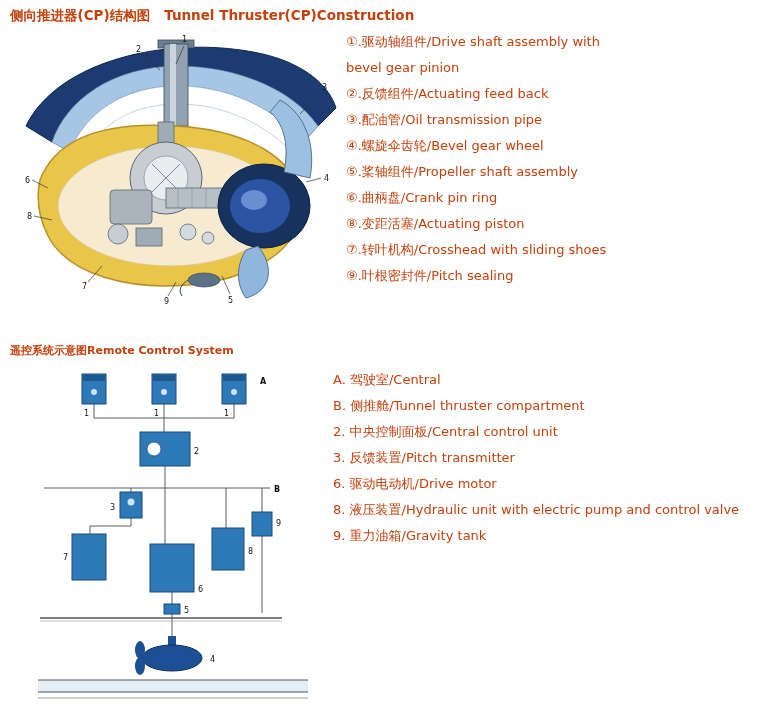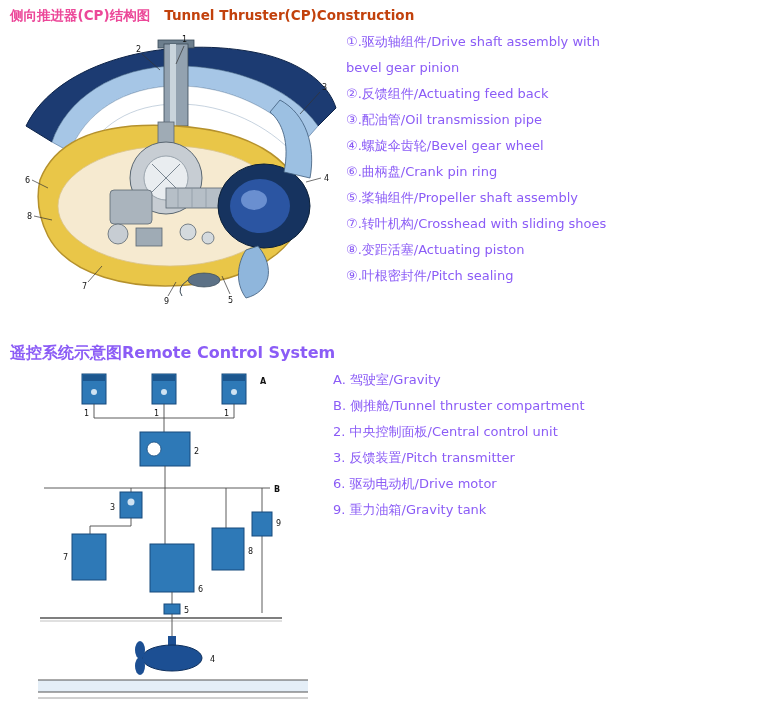--- a/index.html
+++ b/index.html
@@ -2,27 +2,27 @@
 <html><head>
 <meta charset="utf-8">
 <style>
   html,body{margin:0;padding:0;background:#fff;}
   .page{
     position:relative;width:764px;height:708px;background:#ffffff;overflow:hidden;
     font-family:"DejaVu Sans","Liberation Sans",sans-serif;color:#333;
   }
   .title{position:absolute;white-space:nowrap;}
   .title1{left:10px;top:7px;font-size:13.5px;}
-  .title1 .cn{font-weight:bold;color:#ec4899;}
+  .title1 .cn{font-weight:bold;color:#c2410c;}
   .title1 .en{margin-left:14px;font-weight:600;color:#c2410c;}
-  .title2{left:10px;top:343px;font-size:16px;font-weight:bold;color:#8b5cf6;}
+  .title2{left:10px;top:343px;font-size:11px;font-weight:bold;color:#c2410c;}
   .fig{position:absolute;}
   .fig1{left:18px;top:30px;width:327px;height:281px;}
   .fig2{left:30px;top:366px;width:285px;height:334px;}
-  ul.legend{position:absolute;list-style:none;margin:0;padding:0;font-size:13px;color:#8b5cf6;}
+  ul.legend{position:absolute;list-style:none;margin:0;padding:0;font-size:13px;color:#c2410c;}
   ul.legend li{line-height:26px;height:26px;white-space:nowrap;overflow:visible;}
   .legend1{left:346px;top:29px;width:412px;}
   .legend2{left:333px;top:367px;width:426px;}
   svg text{font-family:"DejaVu Sans","Liberation Sans",sans-serif;}
   .callout{font-size:8px;fill:#111;}
   .lead{stroke:#333;stroke-width:0.7;fill:none;}
   .wire{stroke:#4a4a4a;stroke-width:0.9;fill:none;}
   .bx{fill:#2e79b7;stroke:#164a7c;stroke-width:1;}
   .bxhead{fill:#1c578f;stroke:none;}
 </style>
@@ -107,24 +107,24 @@
       </g>
     </svg>
   </div>
 
   <ul class="legend legend1">
     <li>①.驱动轴组件/Drive shaft assembly with</li>
     <li>bevel gear pinion</li>
     <li>②.反馈组件/Actuating feed back</li>
     <li>③.配油管/Oil transmission pipe</li>
     <li>④.螺旋伞齿轮/Bevel gear wheel</li>
+    <li>⑤.桨轴组件/Propeller shaft assembly</li>
     <li>⑥.曲柄盘/Crank pin ring</li>
-    <li>⑤.桨轴组件/Propeller shaft assembly</li>
+    <li>⑧.变距活塞/Actuating piston</li>
     <li>⑦.转叶机构/Crosshead with sliding shoes</li>
-    <li>⑧.变距活塞/Actuating piston</li>
     <li>⑨.叶根密封件/Pitch sealing</li>
   </ul>
 
   <div class="title title2">遥控系统示意图Remote Control System</div>
 
   <div class="fig fig2">
     <svg width="285" height="334" viewBox="0 0 285 334">
 
       <g>
         <rect class="bx" x="52" y="8" width="24" height="30"></rect>
@@ -205,21 +205,22 @@
       <g>
         <rect x="8" y="314" width="270" height="12" fill="#e4eef7"></rect>
         <line x1="8" y1="314" x2="278" y2="314" stroke="#555" stroke-width="1"></line>
         <line x1="8" y1="326" x2="278" y2="326" stroke="#555" stroke-width="1"></line>
         <line x1="8" y1="332" x2="278" y2="332" stroke="#888" stroke-width="0.8"></line>
       </g>
     </svg>
   </div>
 
   <ul class="legend legend2">
-    <li>A.  驾驶室/Gravity</li>
+    <li>A.  驾驶室/Central</li>
     <li>B.  侧推舱/Tunnel thruster compartment</li>
     <li>2.  中央控制面板/Central control unit</li>
     <li>3.  反馈装置/Pitch transmitter</li>
     <li>6.  驱动电动机/Drive motor</li>
+    <li>8.  液压装置/Hydraulic unit with electric pump and control valve</li>
     <li>9.  重力油箱/Gravity tank</li>
   </ul>
 
 </div>
 
 </body></html>

